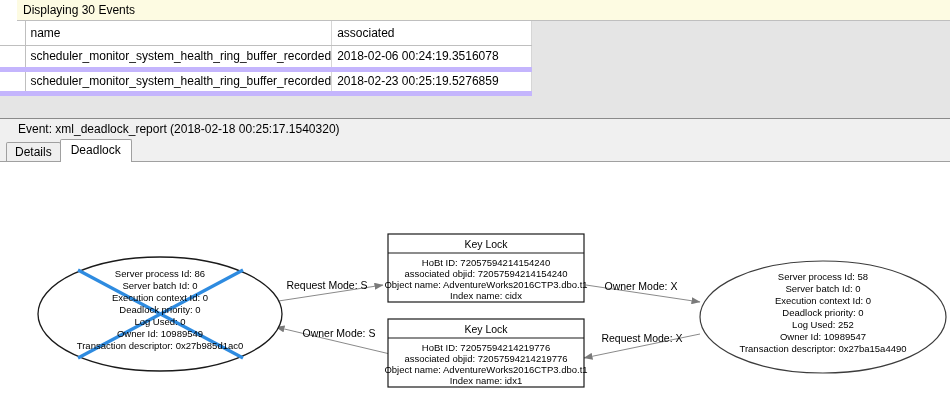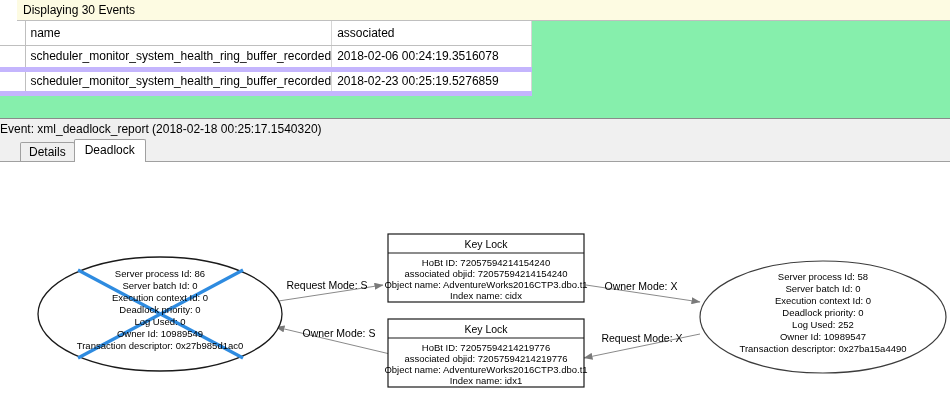--- a/index.html
+++ b/index.html
@@ -34,21 +34,21 @@
     padding-left: 6px;
     margin-left: 17px;
   }
   .banner-text { font-size: 12px; color: #000; }
 
   
   .grid {
     position: absolute;
     left: 0; top: 21px;
     width: 950px; height: 97px;
-    background: #86efac;
+    background: #e5e5e5;
     box-sizing: border-box;
   }
   .grid table {
     border-collapse: collapse;
     table-layout: fixed;
     background: #ffffff;
   }
   .grid col.c-sel   { width: 25px; }
   .grid col.c-name  { width: 283px; }
   .grid col.c-ts    { width: 200px; }
@@ -96,33 +96,33 @@
   
   .event-line {
     position: absolute;
     left: 0; top: 118px;
     width: 950px; height: 21px;
     background: #F0F0F0;
     border-top: 1px solid #8A8A8A;
     box-sizing: border-box;
     display: flex;
     align-items: center;
-    padding-left: 0;
+    padding-left: 18px;
   }
   .event-line-text { font-size: 12px; }
 
   
   .tabs {
     position: absolute;
     left: 0; top: 139px;
     width: 950px; height: 23px;
     background: #F0F0F0;
     display: flex;
     align-items: flex-end;
-    padding-left: 20px;
+    padding-left: 6px;
     box-sizing: border-box;
   }
   .tab {
     font-size: 12px;
     padding: 2px 8px 3px 8px;
     border: 1px solid #A0A0A0;
     border-bottom: none;
     background: #EFEFEF;
     border-radius: 2px 2px 0 0;
     margin-right: -1px;

